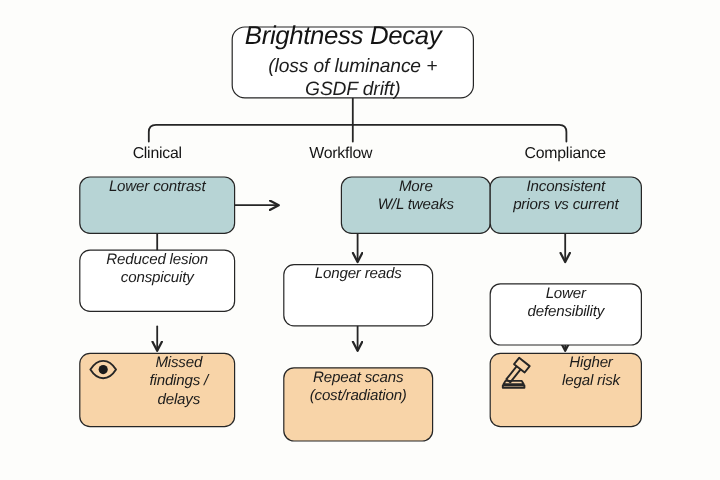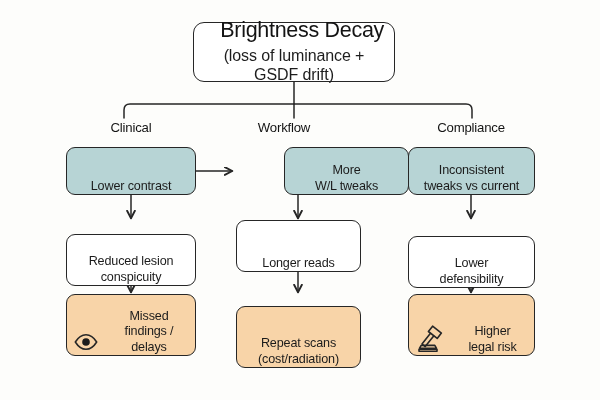--- a/index.html
+++ b/index.html
@@ -28,25 +28,26 @@
     width: 600px;
     height: 400px;
     pointer-events: none;
   }
   .node {
     position: absolute;
     box-sizing: border-box;
     border: 1.6px solid #262626;
     border-radius: 9px;
     display: flex;
-    align-items: flex-end;
+    align-items: flex-start;
     justify-content: center;
     text-align: center;
     line-height: 1.22;
     letter-spacing: -0.1px;
+    font-style: italic;
   }
   .node.title-node {
     background: #ffffff;
     border-radius: 11px;
     flex-direction: column;
     padding: 4px 10px 6px 10px;
   }
   .title-main {
     font-size: 21.5px;
     letter-spacing: -0.3px;
@@ -145,24 +146,24 @@
 
   <div class="node teal" style="left:66px; top:147px; width:130px; height:48px;">
     <span class="node-label">Lower contrast</span>
   </div>
   <div class="node teal" style="left:236px; top:147px; width:125px; height:48px;margin-left:48px;">
     <span class="node-label">More
 W/L tweaks</span>
   </div>
   <div class="node teal" style="left:408px; top:147px; width:127px; height:48px;">
     <span class="node-label">Inconsistent
-tweaks vs current</span>
-  </div>
-
-  <div class="node plain" style="left:66px; top:234px; width:130px; height:52px;">
+priors vs current</span>
+  </div>
+
+  <div class="node plain" style="left:66px; top:208px; width:130px; height:52px;">
     <span class="node-label">Reduced lesion
 conspicuity</span>
   </div>
   <div class="node plain" style="left:236px; top:220px; width:125px; height:52px;">
     <span class="node-label">Longer reads</span>
   </div>
   <div class="node plain" style="left:408px; top:220px; width:127px; height:52px;margin-top:16px;">
     <span class="node-label">Lower
 defensibility</span>
   </div>

